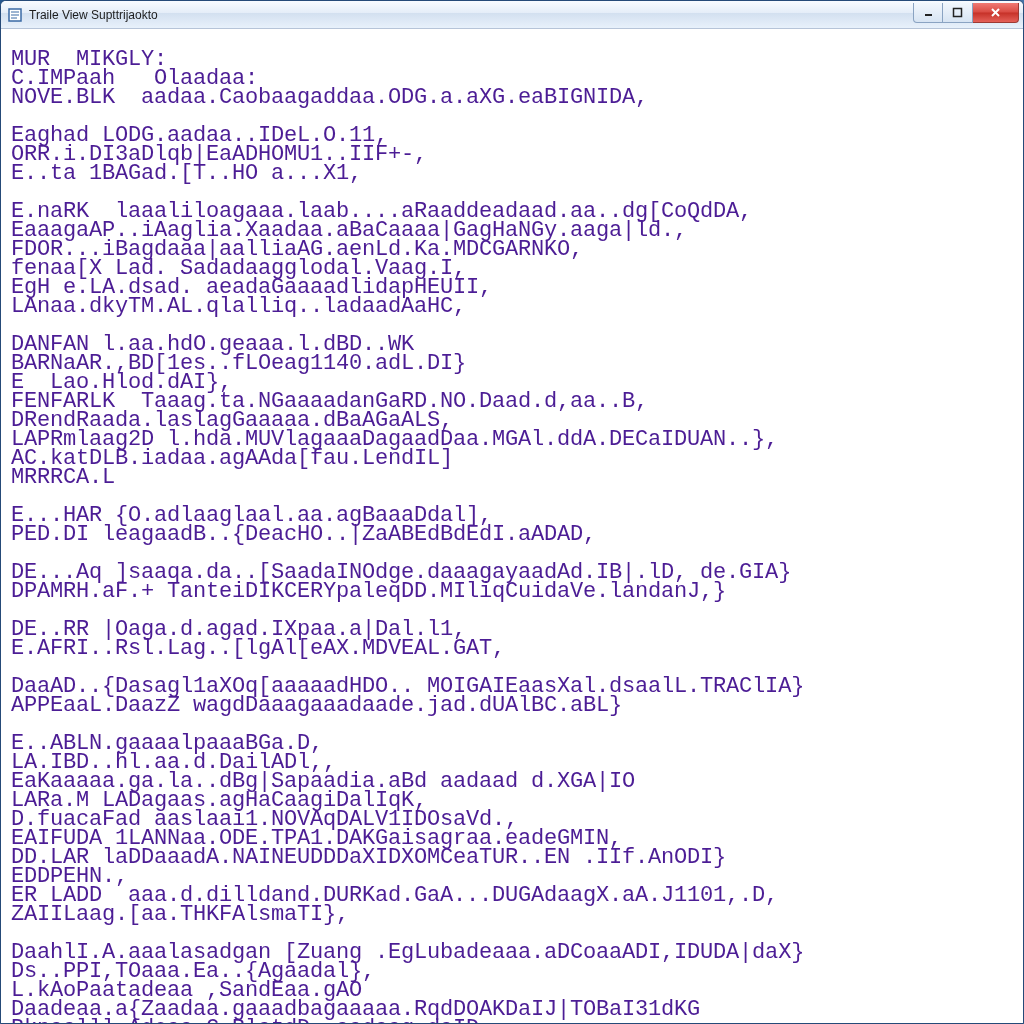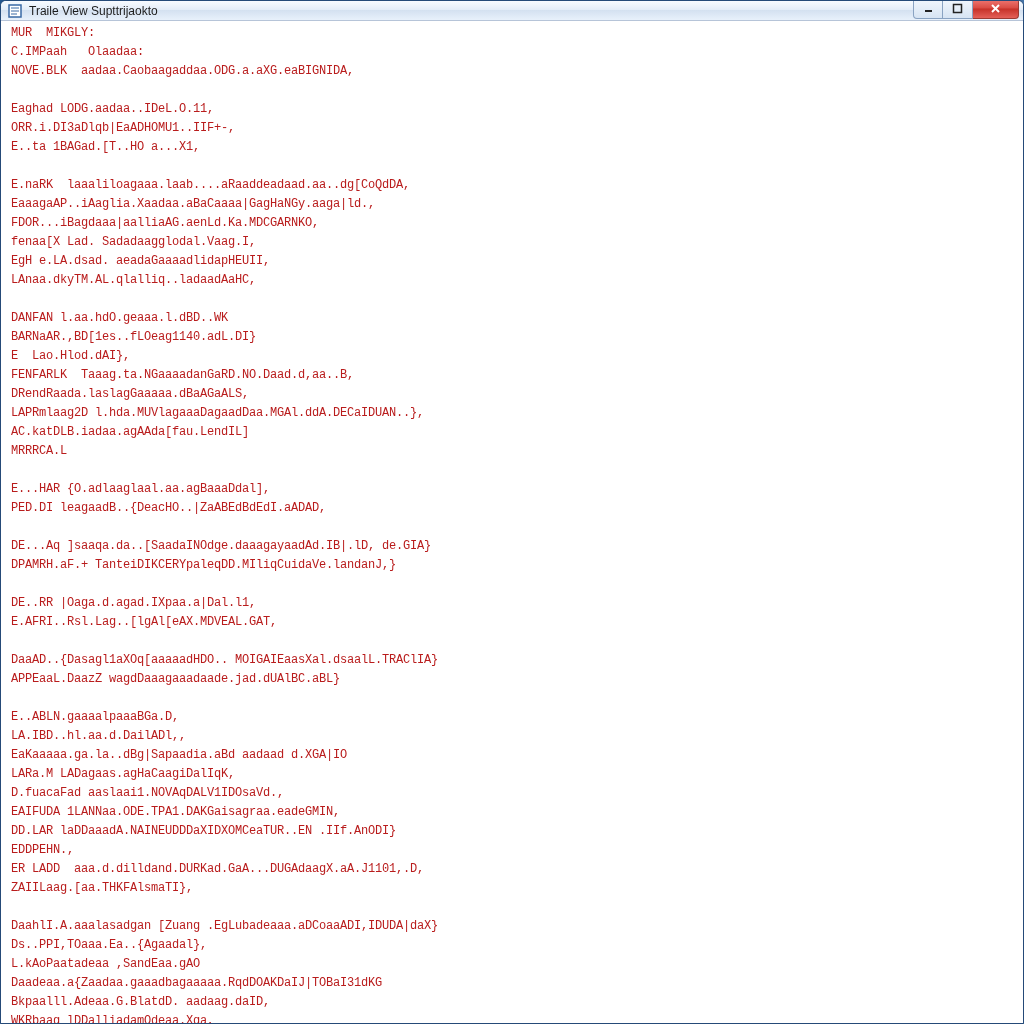--- a/index.html
+++ b/index.html
@@ -13,21 +13,21 @@
   .window {
     width: 1024px; height: 1024px;
     background: #ffffff;
     border: 1px solid #254a78;
     border-radius: 6px 6px 0 0;
     box-shadow: 0 0 18px rgba(0,0,0,0.35);
     display: flex; flex-direction: column;
     overflow: hidden;
   }
   .titlebar {
-    height: 20px;
+    height: 28px;
     background: linear-gradient(#f8fbff, #e4edf8 45%, #d3e0f0 46%, #e8f1fb);
     border-bottom: 1px solid #b6c4d8;
     display: flex; align-items: center;
     padding: 0 4px 0 6px;
     user-select: none;
   }
   .titlebar .app-icon {
     width: 16px; height: 16px; margin-right: 6px;
     display: inline-flex; align-items: center; justify-content: center;
     font-size: 12px; color: #3a6aa5; font-weight: bold;
@@ -60,26 +60,26 @@
   
   .client {
     flex: 1;
     position: relative;
     background: #ffffff;
     border-top: 1px solid #ffffff;
     overflow: hidden;
   }
   .text-view {
     position: absolute; inset: 0;
-    padding: 2px 6px 4px 10px;
+    padding: 20px 6px 4px 10px;
     overflow-y: scroll;
     font-family: "Courier New", Consolas, monospace;
-    font-size: 12px;
+    font-size: 22px;
     line-height: 19px;
-    color: #b91c1c;
+    color: #4c1d95;
     white-space: pre;
     letter-spacing: -0.2px;
   }
   .text-view .line { display: block; }
   
   .text-view::-webkit-scrollbar { width: 17px; }
   .text-view::-webkit-scrollbar-track {
     background: #f3f3f3;
     border-left: 1px solid #d6d6d6;
   }

